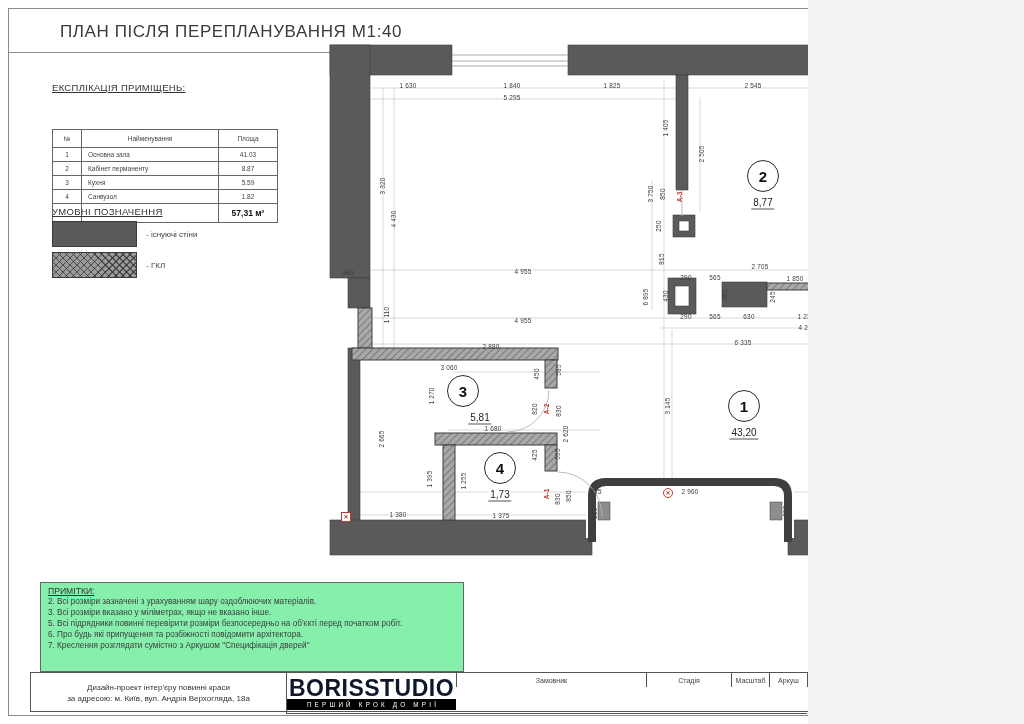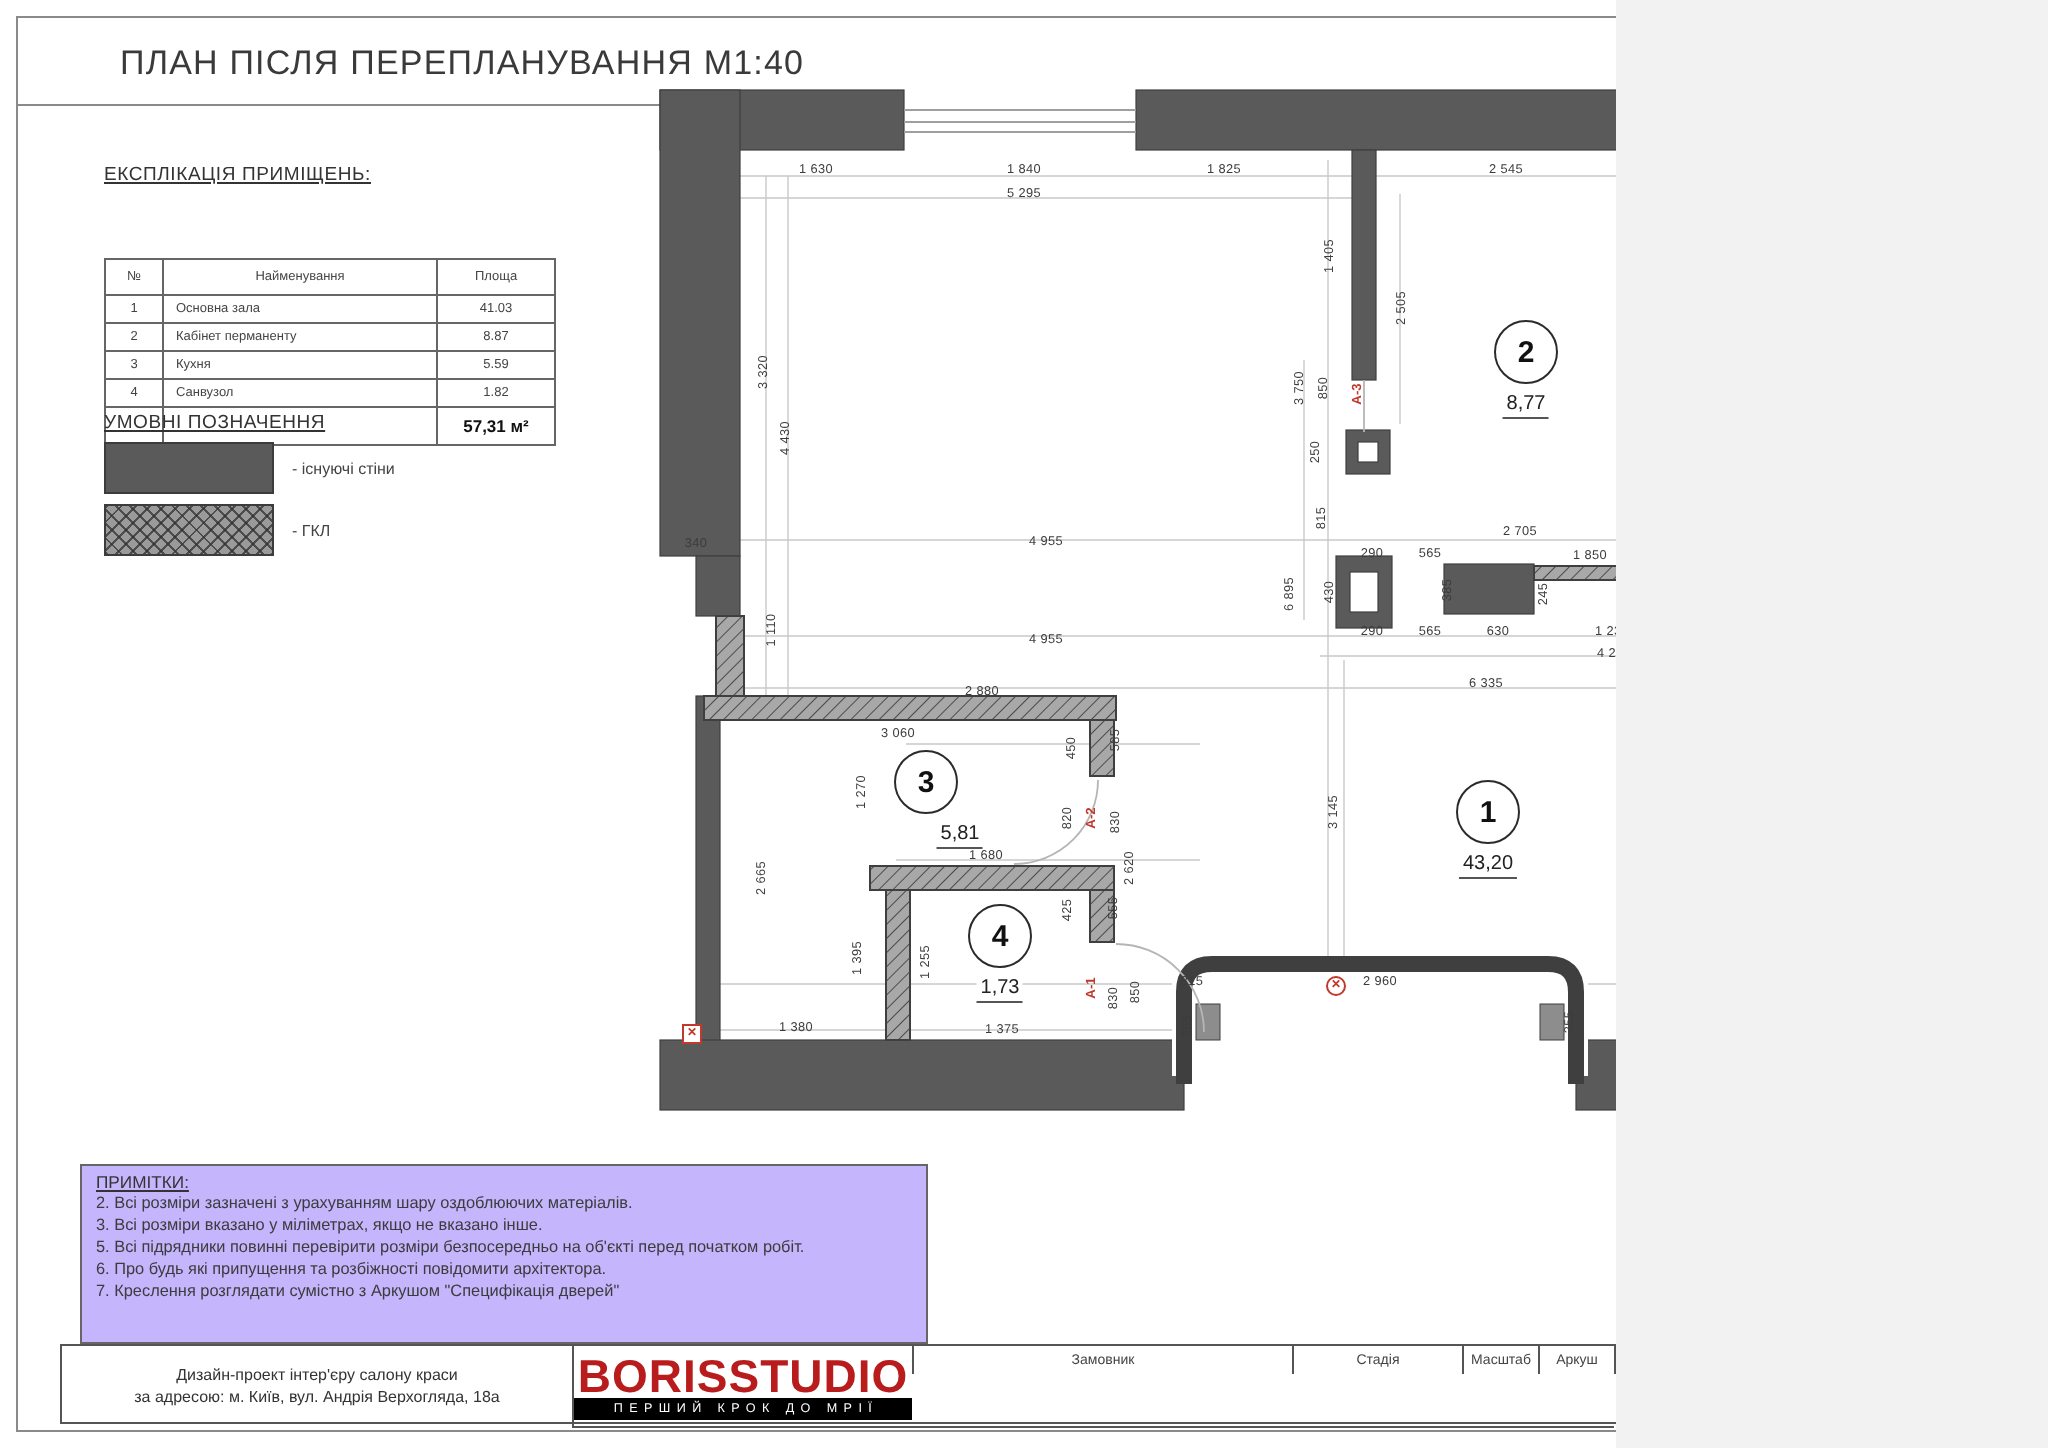--- a/index.html
+++ b/index.html
@@ -22,21 +22,21 @@
   .legend-heading{position:absolute;left:52px;top:206px;font-size:9.5px;color:#333;text-decoration:underline;letter-spacing:.3px;}
   .legend-box{position:absolute;left:52px;width:85px;height:26px;border:1.5px solid #3c3c3c;box-sizing:border-box;}
   .legend-box.solid{top:221px;background:#5a5a5a;}
   .legend-box.hatch{top:252px;background-color:#9a9a9a;
     background-image:repeating-linear-gradient(45deg,rgba(50,50,50,.75) 0 1px,transparent 1px 5px),
                      repeating-linear-gradient(135deg,rgba(50,50,50,.75) 0 1px,transparent 1px 5px);}
   .legend-label{position:absolute;left:146px;font-size:8px;color:#444;white-space:nowrap;}
   .legend-label.l1{top:230px;} .legend-label.l2{top:261px;}
 
   
-  .notes{position:absolute;left:40px;top:582px;width:424px;height:90px;border:1px solid #666;box-sizing:border-box;padding:3px 7px;background:#c4b5fd;}
+  .notes{position:absolute;left:40px;top:582px;width:424px;height:90px;border:1px solid #666;box-sizing:border-box;padding:3px 7px;background:#86efac;}
   .notes-heading{font-size:8.6px;color:#333;text-decoration:underline;margin-bottom:1px;}
   .note-line{font-size:8.2px;color:#3c3c3c;line-height:10.9px;white-space:nowrap;}
 
   
   #plan-labels{position:absolute;left:0;top:0;width:1024px;height:724px;pointer-events:none;}
   .dim{position:absolute;font-size:6.4px;color:#3c3c3c;white-space:nowrap;transform:translate(-50%,-50%);letter-spacing:.2px;}
   .dim.rot{transform:translate(-50%,-50%) rotate(-90deg);}
   .door-tag{position:absolute;font-size:6.6px;font-weight:bold;color:#c0392b;white-space:nowrap;transform:translate(-50%,-50%) rotate(-90deg);}
   .room-circle{position:absolute;width:30px;height:30px;border:1.6px solid #2b2b2b;border-radius:50%;background:#fff;display:flex;align-items:center;justify-content:center;font-size:15px;font-weight:bold;color:#111;transform:translate(-50%,-50%);}
   .room-area{position:absolute;font-size:10px;color:#222;transform:translate(-50%,-50%);border-bottom:1px solid #555;padding:0 2px 1px;background:#fff;}
@@ -48,21 +48,21 @@
     grid-template-columns:255px 170px 190px 85px 38px 38px 187px;grid-template-rows:14px 26px;
     border:1px solid #555;box-sizing:border-box;background:#fff;}
   .tb-cell{border-left:1px solid #555;border-top:1px solid #555;display:flex;align-items:center;justify-content:center;overflow:hidden;}
   .tb-cell.first{border-left:none;}
   .tb-cell.toprow{border-top:none;}
   .tb-h{font-size:7px;color:#444;}
   .tb-v{font-size:8px;color:#333;text-align:center;}
   .tb-project{grid-row:1/3;flex-direction:column;font-size:8px;color:#333;line-height:11px;text-align:center;}
   .tb-stage-v{font-size:7px;}
   .tb-logo{grid-row:1/3;flex-direction:column;justify-content:center;padding:0 4px;}
-  .logo-name{font-size:23px;font-weight:800;letter-spacing:.5px;color:#b91c1c;line-height:22px;font-family:"Liberation Sans",sans-serif;}
+  .logo-name{font-size:23px;font-weight:800;letter-spacing:.5px;color:#0f172a;line-height:22px;font-family:"Liberation Sans",sans-serif;}
   .logo-bar{background:#000;color:#fff;font-size:6.3px;letter-spacing:3.2px;text-align:center;padding:2px 0 2px 3px;width:178px;}
 </style>
 </head>
 <body>
 
 <div id="sheet">
   <div class="sheet-border"></div>
   <div class="title-underline"></div>
   <div class="page-title">ПЛАН ПІСЛЯ ПЕРЕПЛАНУВАННЯ М1:40</div>
 
@@ -298,21 +298,21 @@
         <div class="note-line">2. Всі розміри зазначені з урахуванням шару оздоблюючих матеріалів.</div>
         <div class="note-line">3. Всі розміри вказано у міліметрах, якщо не вказано інше.</div>
         <div class="note-line">5. Всі підрядники повинні перевірити розміри безпосередньо на об'єкті перед початком робіт.</div>
         <div class="note-line">6. Про будь які припущення та розбіжності повідомити архітектора.</div>
         <div class="note-line">7. Креслення розглядати сумістно з Аркушом "Специфікація дверей"</div>
       </div>
   </div>
 
   <div class="tblock">
     <div class="tb-cell first toprow tb-project">
-      <div>Дизайн-проект інтер'єру салону краси</div>
+      <div>Дизайн-проект інтер'єру повинні краси</div>
       <div>за адресою: м. Київ, вул. Андрія Верхогляда, 18а</div>
     </div>
     <div class="tb-cell toprow tb-h">Замовник</div>
     <div class="tb-cell toprow tb-h">Стадія</div>
     <div class="tb-cell toprow tb-h">Масштаб</div>
     <div class="tb-cell toprow tb-h">Аркуш</div>
     <div class="tb-cell toprow tb-h">Аркушів</div>
     <div class="tb-cell toprow tb-logo">
       <div class="logo-name">BORISSTUDIO</div>
       <div class="logo-bar">ПЕРШИЙ КРОК ДО МРІЇ</div>

